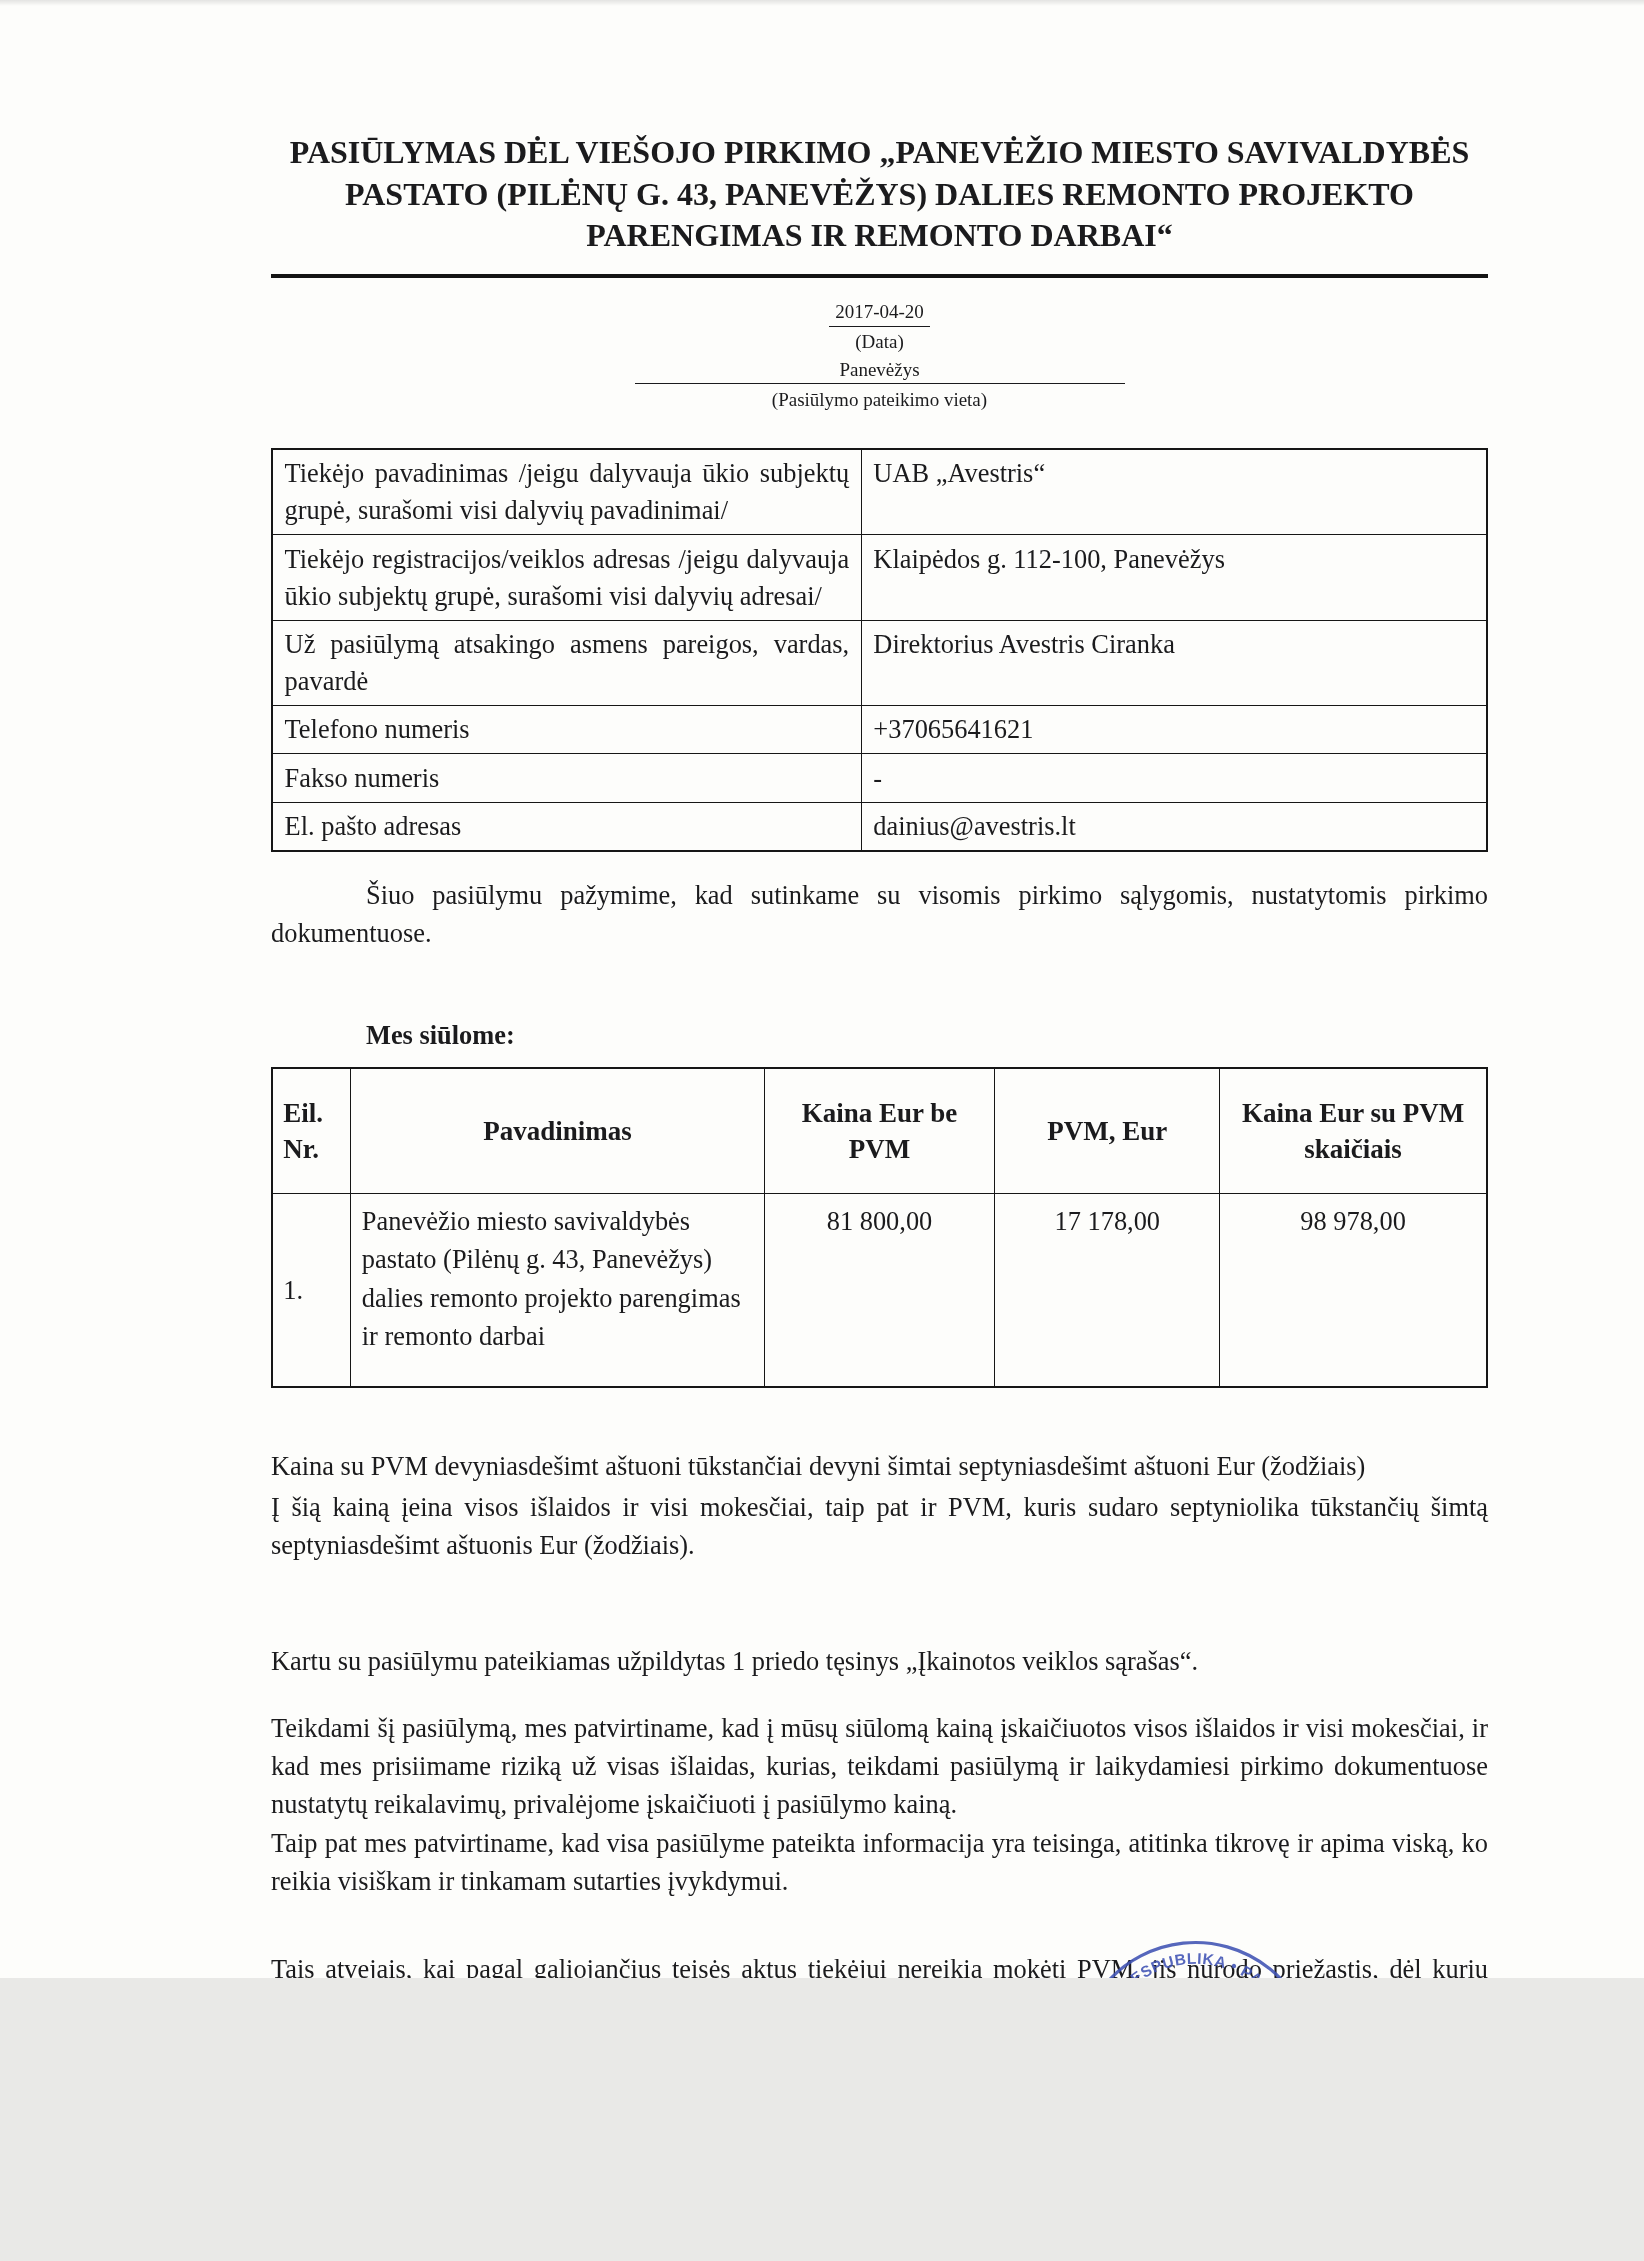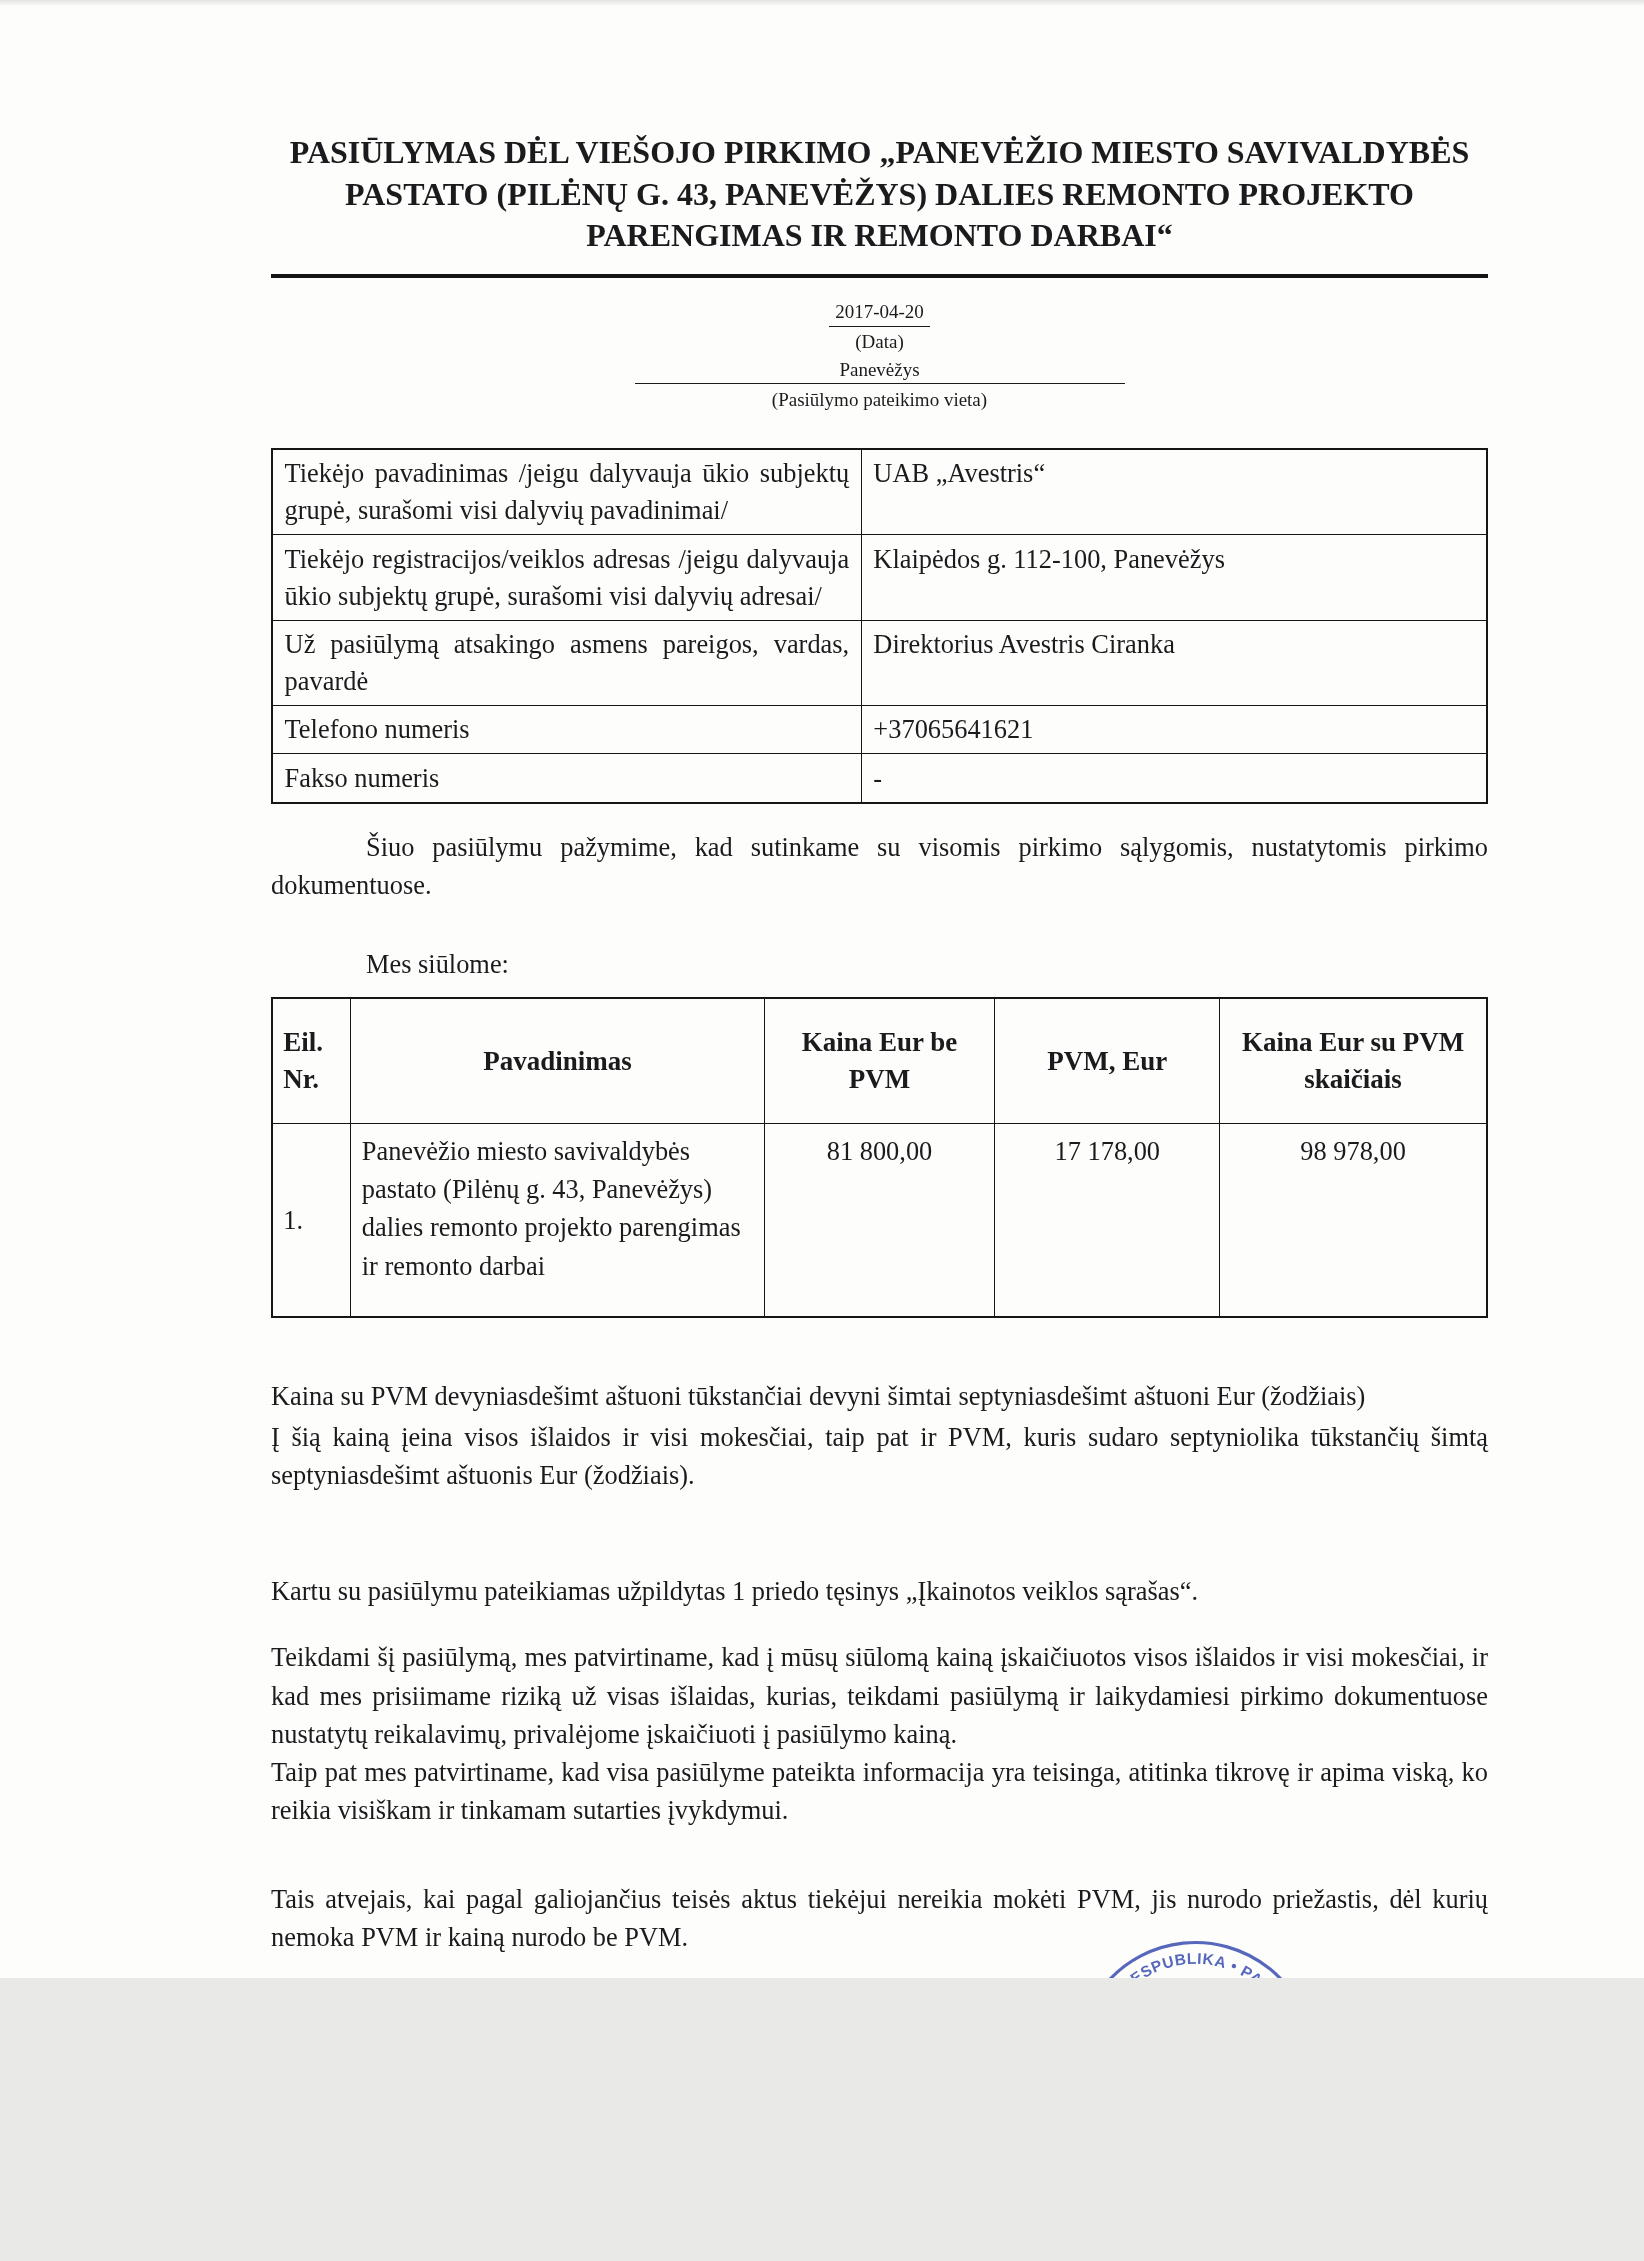--- a/index.html
+++ b/index.html
@@ -28,21 +28,21 @@
   .caption { margin-top:1.3px; }
 
   
   .supplier-table { width:100%; border-collapse:collapse; margin-top:35px; border:2.6px solid #161616; }
   .supplier-table td { border:1.9px solid #161616; padding:5.2px 11.6px; vertical-align:top; line-height:1.4; }
   .s-label { width:48.5%; text-align:justify; }
 
   
   .para { text-align:justify; }
   .agreement { margin-top:24px; text-indent:95px; }
-  .offer-lead { margin-top:41px; padding-left:95px; }
+  .offer-lead { margin-top:63px; padding-left:95px;font-weight:bold; }
 
   
   .offer-table { width:100%; border-collapse:collapse; margin-top:13px; border:2.6px solid #161616; }
   .offer-table th, .offer-table td { border:1.9px solid #161616; padding:7.7px 10.3px; }
   .offer-table thead th { height:126px; vertical-align:middle; font-weight:bold; font-size:27px; line-height:1.35; }
   .c-no  { width:6.5%;  text-align:left; }
   .c-name{ width:34%;   text-align:center; }
   .c-net { width:19%;   text-align:center; }
   .c-vat { width:18.5%; text-align:center; }
   .c-gross{ width:22%;  text-align:center; }
@@ -126,20 +126,24 @@
         <td class="s-label">Už pasiūlymą atsakingo asmens pareigos, vardas, pavardė</td>
         <td class="s-value">Direktorius Avestris Ciranka</td>
       </tr>
       <tr>
         <td class="s-label">Telefono numeris</td>
         <td class="s-value">+37065641621</td>
       </tr>
       <tr>
         <td class="s-label">Fakso numeris</td>
         <td class="s-value">-</td>
+      </tr>
+      <tr>
+        <td class="s-label">El. pašto adresas</td>
+        <td class="s-value">dainius@avestris.lt</td>
       </tr>
     </tbody>
   </table>
 
   <p class="para agreement">Šiuo pasiūlymu pažymime, kad sutinkame su visomis pirkimo sąlygomis, nustatytomis pirkimo dokumentuose.</p>
 
   <p class="offer-lead">Mes siūlome:</p>
 
   <table class="offer-table">
     <thead>

